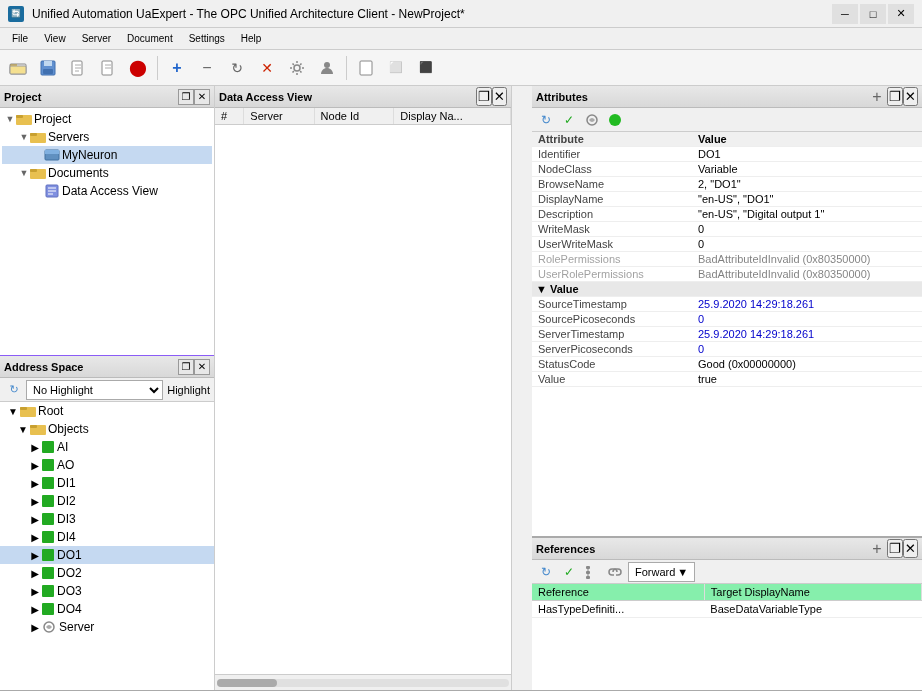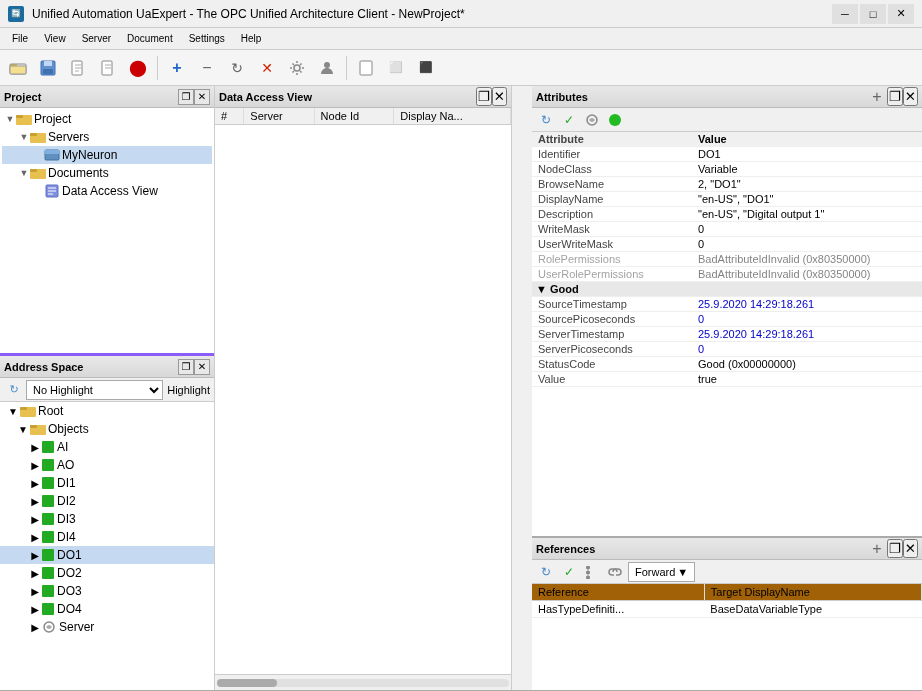--- a/index.html
+++ b/index.html
@@ -21,21 +21,21 @@
     .tb-btn { width: 28px; height: 28px; border: 1px solid transparent; background: transparent; cursor: pointer; display: flex; align-items: center; justify-content: center; font-size: 14px; }
     .tb-sep { width: 1px; height: 24px; background: #ccc; margin: 0 3px; }
 
     
     #main { display: flex; height: calc(691px - 28px - 22px - 36px - 1px); }
     
     
     #left-panels { width: 215px; display: flex; flex-direction: column; border-right: 1px solid #ccc; }
     
     
-    #project-panel { height: 270px; display: flex; flex-direction: column; border-bottom: 3px solid #8b5cf6; }
+    #project-panel { height: 270px; display: flex; flex-direction: column; border-bottom: 1px solid #8b5cf6; }
     .panel-header { background: linear-gradient(to bottom, #e8e8e8, #d8d8d8); height: 22px; display: flex; align-items: center; padding: 0 4px; border-bottom: 1px solid #bbb; font-weight: bold; font-size: 11px; }
     .panel-header .panel-title { flex: 1; }
     .panel-header .panel-btn { width: 16px; height: 16px; border: 1px solid #999; background: #e8e8e8; cursor: pointer; font-size: 10px; display: flex; align-items: center; justify-content: center; }
     .panel-content { flex: 1; overflow: auto; background: white; padding: 2px; }
     
     
     .tree-item { display: flex; align-items: center; height: 18px; padding-left: 4px; cursor: pointer; white-space: nowrap; }
     .tree-item.selected { background: #c5d9f1; }
     .tree-expand { width: 12px; height: 12px; display: flex; align-items: center; justify-content: center; font-size: 9px; color: #666; cursor: pointer; }
     .tree-icon { width: 16px; height: 16px; display: flex; align-items: center; justify-content: center; font-size: 12px; margin-right: 2px; }
@@ -81,21 +81,21 @@
     .add-btn { width: 20px; height: 20px; border: none; background: transparent; cursor: pointer; font-size: 16px; color: #666; }
 
     
     #ref-panel { height: 152px; display: flex; flex-direction: column; }
     #ref-header { background: linear-gradient(to bottom, #e8e8e8, #d8d8d8); height: 22px; display: flex; align-items: center; padding: 0 4px; border-bottom: 1px solid #bbb; }
     #ref-title { flex: 1; font-weight: bold; font-size: 11px; }
     .ref-toolbar { background: #f0f0f0; height: 24px; display: flex; align-items: center; padding: 0 4px; gap: 3px; border-bottom: 1px solid #ccc; }
     .forward-btn { height: 20px; border: 1px solid #aaa; background: white; cursor: pointer; font-size: 11px; padding: 0 6px; display: flex; align-items: center; gap: 2px; }
     #ref-table { flex: 1; overflow: auto; background: white; }
     table.ref-tbl { width: 100%; border-collapse: collapse; }
-    table.ref-tbl th { background: #a16207; border-bottom: 1px solid #ccc; border-right: 1px solid #ddd; padding: 2px 6px; font-size: 11px; font-weight: normal; text-align: left; }
+    table.ref-tbl th { background: #86efac; border-bottom: 1px solid #ccc; border-right: 1px solid #ddd; padding: 2px 6px; font-size: 11px; font-weight: normal; text-align: left; }
     table.ref-tbl td { border-bottom: 1px solid #eee; padding: 2px 6px; font-size: 11px; }
 
     
     #log-panel { height: 100px; border-top: 2px solid #aaa; display: flex; flex-direction: column; }
   </style>
 </head>
 <body>
 
 <div id="title-bar">
   <div class="app-icon">
@@ -490,21 +490,21 @@
             <tr style="opacity:0.5;">
               <td>RolePermissions</td>
               <td>BadAttributeIdInvalid (0x80350000)</td>
             </tr>
             <tr style="opacity:0.5;">
               <td>UserRolePermissions</td>
               <td>BadAttributeIdInvalid (0x80350000)</td>
             </tr>
 
             <tr style="background:#e8e8e8;">
-              <td colspan="2" style="font-weight:bold; padding:1px 4px;">▼ Good</td>
+              <td colspan="2" style="font-weight:bold; padding:1px 4px;">▼ Value</td>
             </tr>
             <tr>
               <td>SourceTimestamp</td>
               <td style="color:#0000cc;">25.9.2020 14:29:18.261</td>
             </tr>
             <tr>
               <td>SourcePicoseconds</td>
               <td style="color:#0000cc;">0</td>
             </tr>
             <tr>

